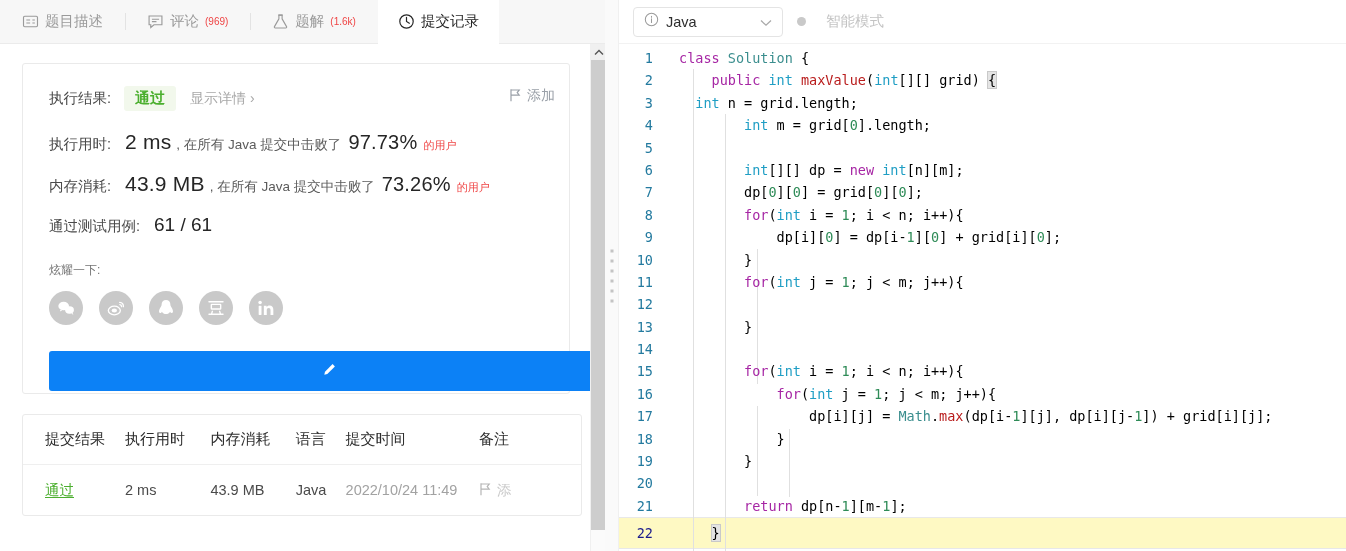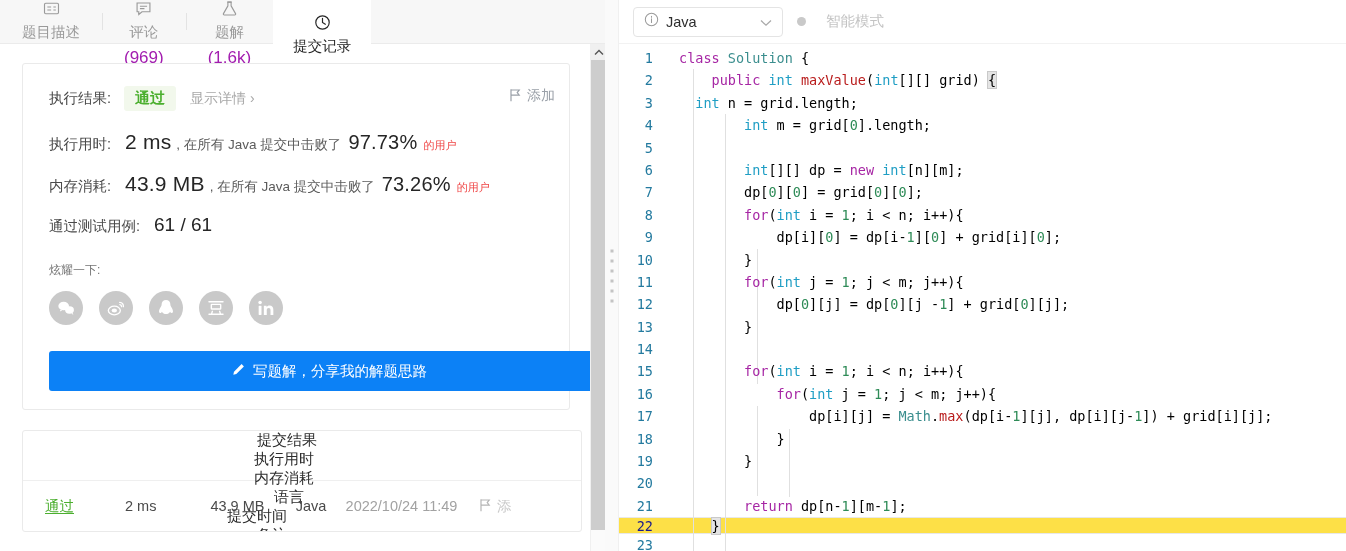--- a/index.html
+++ b/index.html
@@ -30,23 +30,22 @@
     border-bottom: 1px solid #ebebeb;
   }
   .tab {
     display: flex; align-items: center; gap: 6px;
     padding: 0 22px;
     font-size: 14.5px;
     color: #9a9a9a;
     position: relative;
     cursor: pointer;
     white-space: nowrap;
-    flex-direction: column;
-  }
-  .tab .tab-count { color: #a21caf; font-size: 17px; }
+  }
+  .tab .tab-count { color: #ef4444; font-size: 10px; }
   .tab:not(:first-child)::before {
     content:""; position:absolute; left:0; top:13px; bottom:13px;
     width:1px; background:#e3e3e3;
   }
   .tab.active {
     background: #fff;
     color: #262626;
     font-weight: 400;
     border-bottom: 1px solid #fff;
     margin-bottom: -1px;
@@ -56,21 +55,21 @@
   .tab .icn { display:inline-flex; align-items:center; justify-content:center; width:17px; height:17px; }
   .tab .icn svg { display:block; }
 
   
   #results-card {
     margin: 19px 22px 0 22px;
     width: 548px;
     border: 1px solid #eaeaea;
     border-radius: 3px;
     background: #fff;
-    padding: 22px 0 18px 0;
+    padding: 22px 0 2px 0;
     position: relative;
   }
   .res-row {
     display: flex; align-items: baseline;
     padding: 0 26px;
     margin-bottom: 18px;
     font-size: 14.5px;
     color: #3c3c3c;
     white-space: nowrap;
   }
@@ -135,21 +134,21 @@
     border-radius: 3px;
     background: #fff;
     overflow: hidden;
   }
   .tbl-head, .tbl-row {
     display: flex; align-items: center; height: 50px;
     padding: 0 22px;
     font-size: 15px;
     white-space: nowrap;
   }
-  .tbl-head { color: #2d2d2d; border-bottom: 1px solid #efefef; flex-direction: column; }
+  .tbl-head { color: #2d2d2d; border-bottom: 1px solid #efefef; }
   .tbl-row { color: #4a4a4a; font-size: 14.5px; }
   .c-status { width: 90px; }
   .c-time   { width: 96px; }
   .c-mem    { width: 96px; }
   .c-lang   { width: 56px; }
   .c-date   { width: 150px; }
   .c-note   { width: 90px; display:flex; align-items:center; gap:5px; }
   .tbl-row .c-status { color: #4caf2f; text-decoration: underline; text-underline-offset: 2px; cursor: pointer; }
   .tbl-row .c-date { color: #a2a2a2; }
   .tbl-row .c-note { color: #c8c8c8; }
@@ -239,24 +238,24 @@
   .cline .lnum {
     width: 46px; flex: 0 0 46px;
     text-align: right;
     padding-right: 12px;
     color: #237a9f;
     font-size: 13.5px;
     user-select: none;
   }
   .cline .ltext { padding-left: 14px; position: relative; color: #000; }
   .cline.active-line {
-    background: #fde047;
+    background: #fef9c3;
     border-top: 1px solid #e8e8e8;
     border-bottom: 1px solid #e8e8e8;
-    height: 17px;
+    height: 32px;
   }
   .cline.active-line .lnum { color: #1a1a8c; }
 
   
   .guide {
     position: absolute; top: 0; bottom: 0; width: 1px; background: #e0e0e0;
   }
   #guides-layer { position:absolute; top:0; left:0; right:0; bottom:0; pointer-events:none; }
 
   
@@ -390,21 +389,20 @@
             </svg>
           </div>
         </div>
 
       <div id="write-solution-button">
         <span>
           <svg width="14" height="14" viewBox="0 0 14 14" fill="#fff">
             <path d="M10.6 1.1l2.3 2.3-7.6 7.6-3 0.7 0.7-3z"></path>
           </svg>
         </span>
-        <span>写题解，分享我的解题思路</span>
       </div>
     </div>
 
     <div id="submissions-table">
       <div class="tbl-head" id="tbl-head">
           <span class="c-status">提交结果</span>
           <span class="c-time">执行用时</span>
           <span class="c-mem">内存消耗</span>
           <span class="c-lang">语言</span>
           <span class="c-date">提交时间</span>
@@ -486,21 +484,21 @@
           <div class="cline"><span class="lnum">2</span><span class="ltext"><span class="tk-pl">    </span><span class="tk-kw">public</span><span class="tk-pl"> </span><span class="tk-type">int</span><span class="tk-pl"> </span><span class="tk-fn">maxValue</span><span class="tk-pl">(</span><span class="tk-type">int</span><span class="tk-pl">[][] grid) </span><span class="tk-pl bracket-hl">{</span></span></div>
           <div class="cline"><span class="lnum">3</span><span class="ltext"><span class="tk-pl">  </span><span class="tk-type">int</span><span class="tk-pl"> n = grid.length;</span></span></div>
           <div class="cline"><span class="lnum">4</span><span class="ltext"><span class="tk-pl">        </span><span class="tk-type">int</span><span class="tk-pl"> m = grid[</span><span class="tk-num">0</span><span class="tk-pl">].length;</span></span></div>
           <div class="cline"><span class="lnum">5</span><span class="ltext"></span></div>
           <div class="cline"><span class="lnum">6</span><span class="ltext"><span class="tk-pl">        </span><span class="tk-type">int</span><span class="tk-pl">[][] dp = </span><span class="tk-kw">new</span><span class="tk-pl"> </span><span class="tk-type">int</span><span class="tk-pl">[n][m];</span></span></div>
           <div class="cline"><span class="lnum">7</span><span class="ltext"><span class="tk-pl">        dp[</span><span class="tk-num">0</span><span class="tk-pl">][</span><span class="tk-num">0</span><span class="tk-pl">] = grid[</span><span class="tk-num">0</span><span class="tk-pl">][</span><span class="tk-num">0</span><span class="tk-pl">];</span></span></div>
           <div class="cline"><span class="lnum">8</span><span class="ltext"><span class="tk-pl">        </span><span class="tk-kw">for</span><span class="tk-pl">(</span><span class="tk-type">int</span><span class="tk-pl"> i = </span><span class="tk-num">1</span><span class="tk-pl">; i &lt; n; i++){</span></span></div>
           <div class="cline"><span class="lnum">9</span><span class="ltext"><span class="tk-pl">            dp[i][</span><span class="tk-num">0</span><span class="tk-pl">] = dp[i-</span><span class="tk-num">1</span><span class="tk-pl">][</span><span class="tk-num">0</span><span class="tk-pl">] + grid[i][</span><span class="tk-num">0</span><span class="tk-pl">];</span></span></div>
           <div class="cline"><span class="lnum">10</span><span class="ltext"><span class="tk-pl">        }</span></span></div>
           <div class="cline"><span class="lnum">11</span><span class="ltext"><span class="tk-pl">        </span><span class="tk-kw">for</span><span class="tk-pl">(</span><span class="tk-type">int</span><span class="tk-pl"> j = </span><span class="tk-num">1</span><span class="tk-pl">; j &lt; m; j++){</span></span></div>
-          <div class="cline"><span class="lnum">12</span><span class="ltext"><span class="tk-pl">            dp[</span><span class="tk-num">0</span><span class="tk-pl">][j] = dp[</span><span class="tk-num">0</span><span class="tk-pl">][j -</span><span class="tk-num">1</span><span class="tk-pl">] + grid[</span><span class="tk-num">0</span><span class="tk-pl">][j];</span></span></div>
+          <div class="cline"><span class="lnum">12</span></div>
           <div class="cline"><span class="lnum">13</span><span class="ltext"><span class="tk-pl">        }</span></span></div>
           <div class="cline"><span class="lnum">14</span><span class="ltext"></span></div>
           <div class="cline"><span class="lnum">15</span><span class="ltext"><span class="tk-pl">        </span><span class="tk-kw">for</span><span class="tk-pl">(</span><span class="tk-type">int</span><span class="tk-pl"> i = </span><span class="tk-num">1</span><span class="tk-pl">; i &lt; n; i++){</span></span></div>
           <div class="cline"><span class="lnum">16</span><span class="ltext"><span class="tk-pl">            </span><span class="tk-kw">for</span><span class="tk-pl">(</span><span class="tk-type">int</span><span class="tk-pl"> j = </span><span class="tk-num">1</span><span class="tk-pl">; j &lt; m; j++){</span></span></div>
           <div class="cline"><span class="lnum">17</span><span class="ltext"><span class="tk-pl">                dp[i][j] = </span><span class="tk-cls">Math</span><span class="tk-pl">.</span><span class="tk-fn">max</span><span class="tk-pl">(dp[i-</span><span class="tk-num">1</span><span class="tk-pl">][j], dp[i][j-</span><span class="tk-num">1</span><span class="tk-pl">]) + grid[i][j];</span></span></div>
           <div class="cline"><span class="lnum">18</span><span class="ltext"><span class="tk-pl">            }</span></span></div>
           <div class="cline"><span class="lnum">19</span><span class="ltext"><span class="tk-pl">        }</span></span></div>
           <div class="cline"><span class="lnum">20</span><span class="ltext"></span></div>
           <div class="cline"><span class="lnum">21</span><span class="ltext"><span class="tk-pl">        </span><span class="tk-kw">return</span><span class="tk-pl"> dp[n-</span><span class="tk-num">1</span><span class="tk-pl">][m-</span><span class="tk-num">1</span><span class="tk-pl">];</span></span></div>
           <div class="cline active-line"><span class="lnum">22</span><span class="ltext"><span class="tk-pl">    </span><span class="tk-pl bracket-hl">}</span></span></div>

